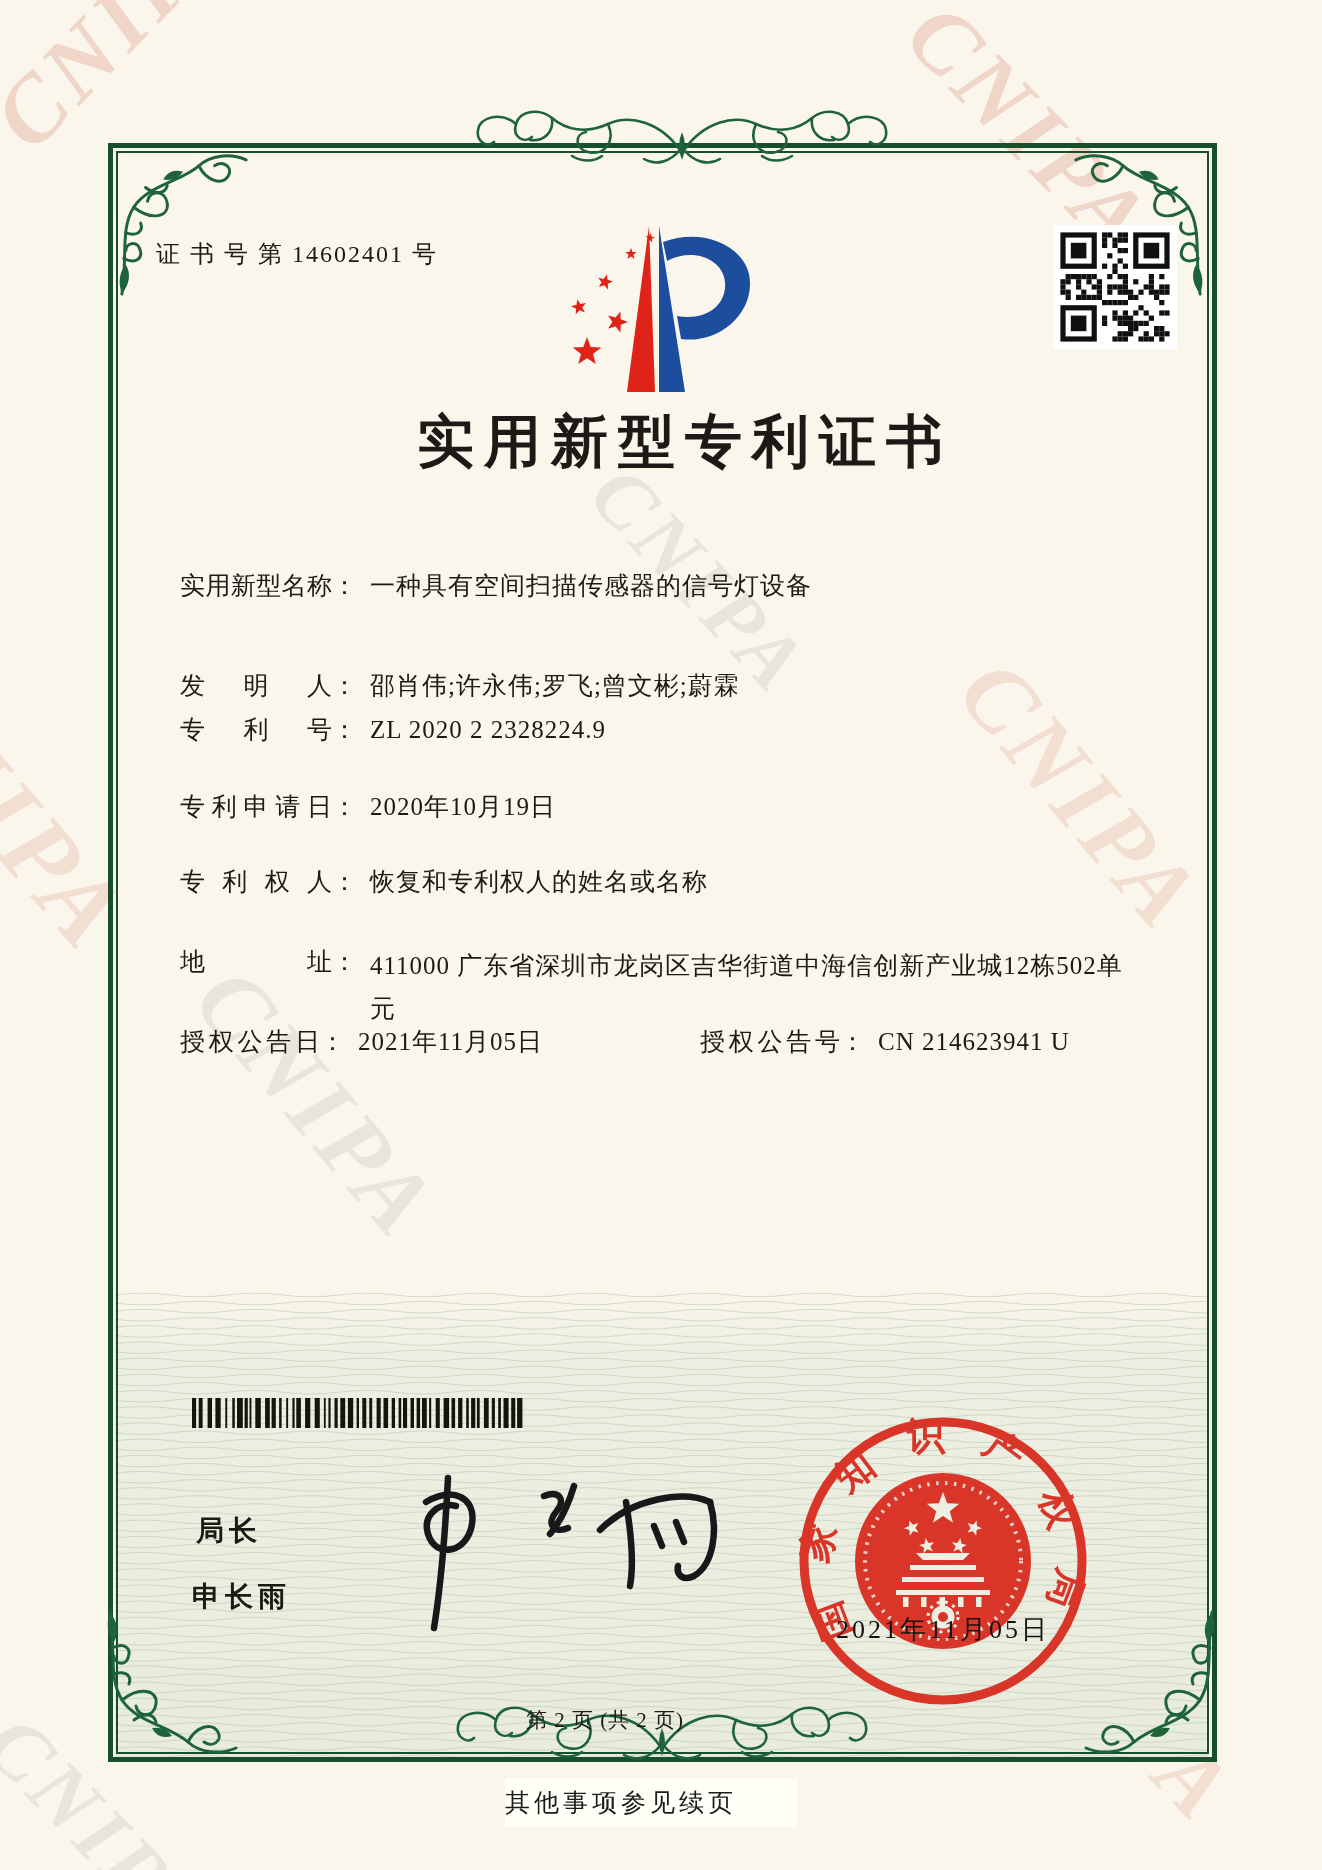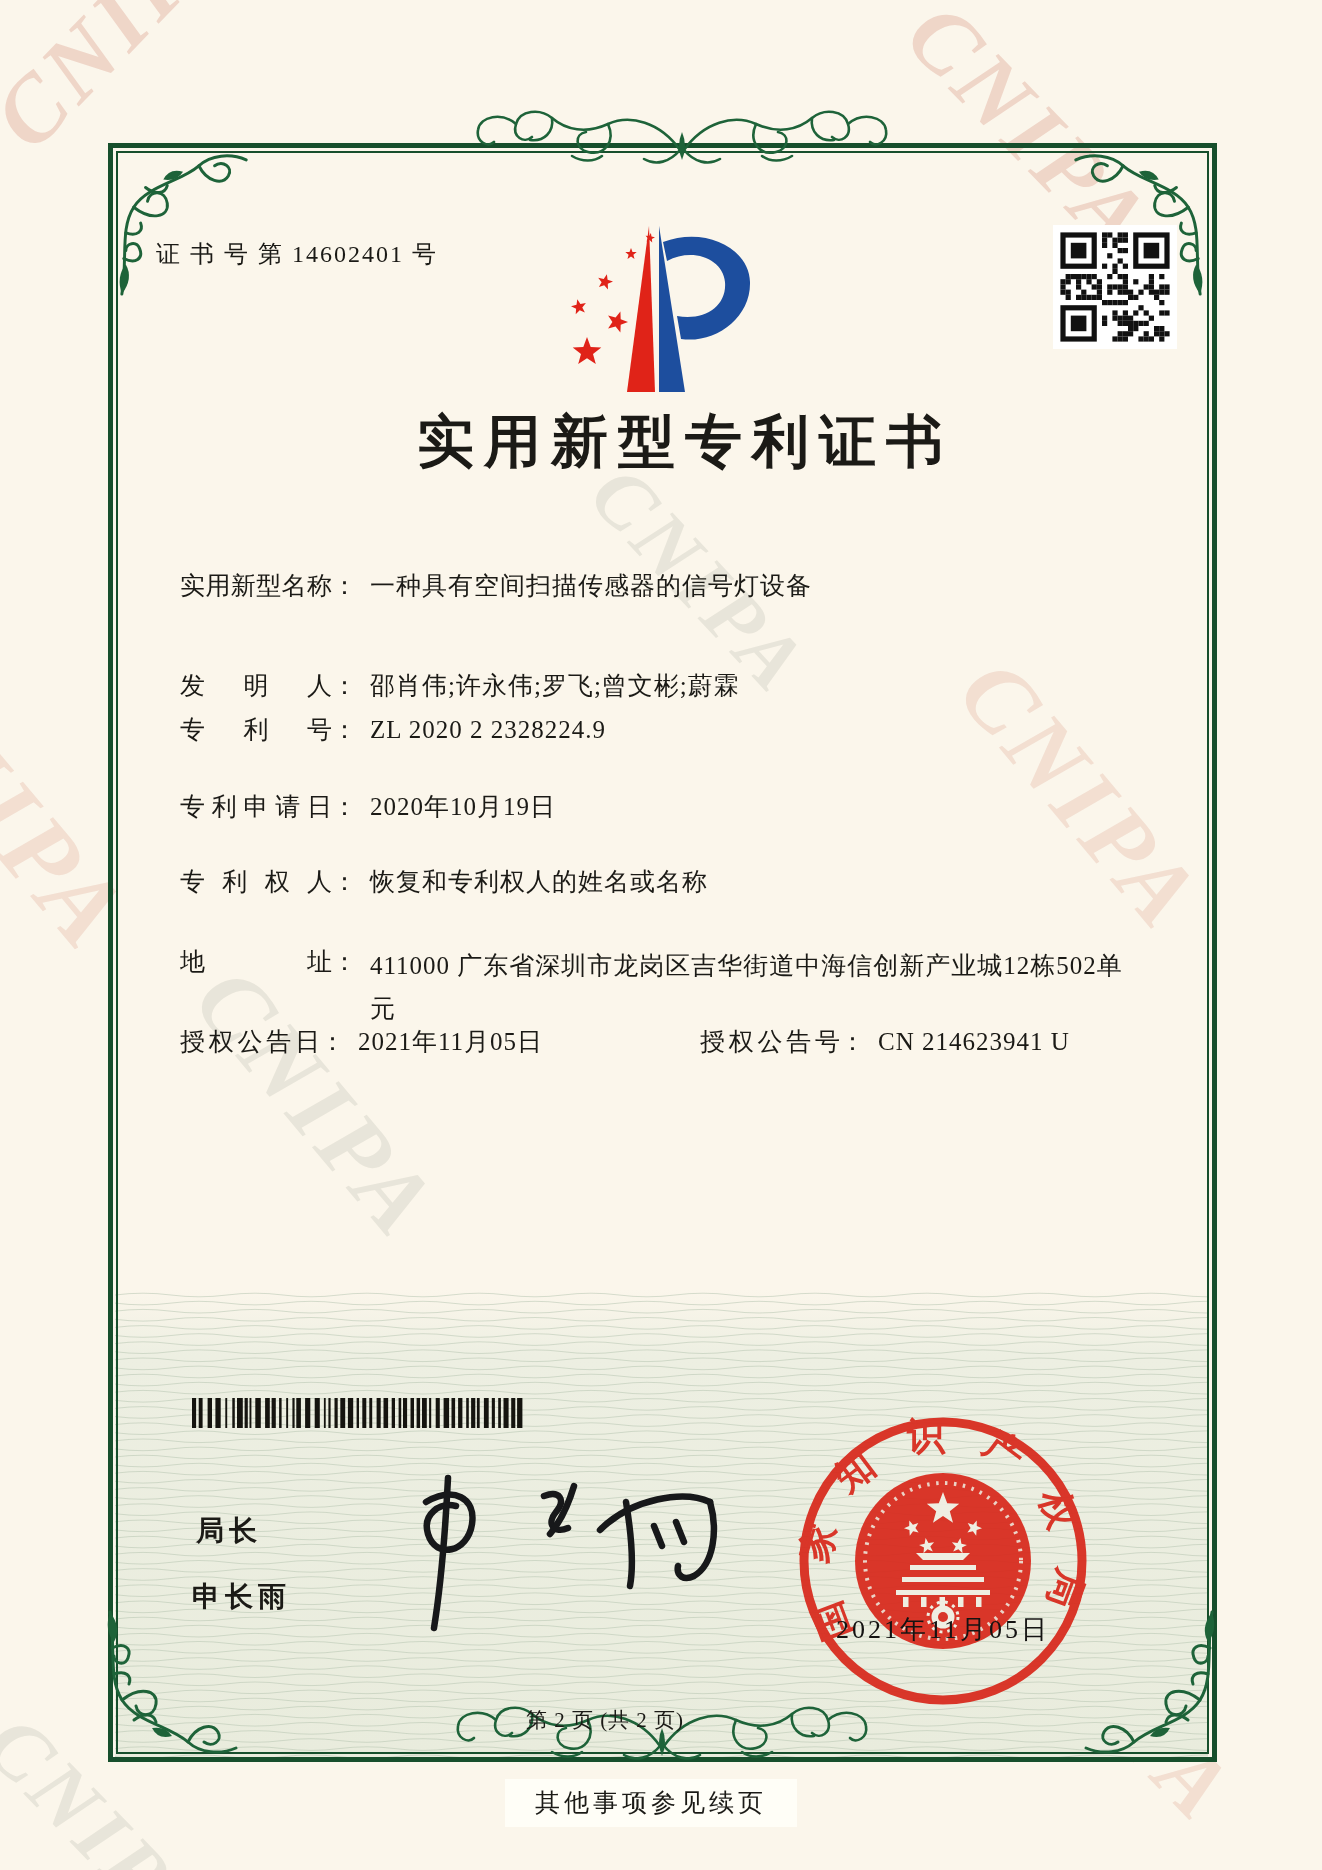--- a/index.html
+++ b/index.html
@@ -44,21 +44,21 @@
   .grant-group2 .flabel{width:140px;}
   #body-text{left:150px;top:1086px;width:1022px;z-index:3;}
   #body-text p{margin:0;text-indent:2em;font-size:25px;line-height:48.6px;text-align:justify;letter-spacing:0.5px;}
   #director-label{left:196px;top:1512px;font-size:28px;font-weight:bold;letter-spacing:5px;
     font-family:"Liberation Sans","DejaVu Sans",sans-serif;z-index:3;}
   #director-name{left:192px;top:1578px;font-size:28px;font-weight:bold;letter-spacing:5px;
     font-family:"Liberation Sans","DejaVu Sans",sans-serif;z-index:3;}
   #seal-date{left:796px;top:1612px;width:294px;text-align:center;font-size:26px;letter-spacing:3px;color:#141312;z-index:5;}
   #page-info{left:440px;top:1706px;width:330px;text-align:center;font-size:21px;letter-spacing:1px;z-index:3;}
   #footer-band{left:505px;top:1779px;width:292px;height:48px;background:#fffef7;z-index:3;
-    text-align:center;font-size:25px;line-height:48px;letter-spacing:4px;}
+    text-align:left;font-size:25px;line-height:48px;letter-spacing:4px;}
   svg{display:block;}
   .orn{z-index:2;}
 </style>
 </head>
 <body>
 
 <span class="wm wm-pink" style="left:-28px;top:96px;font-size:92px;transform:rotate(-46deg);">CNIPA</span>
 <span class="wm wm-pink" style="left:962px;top:-18px;font-size:92px;transform:rotate(46deg);">CNIPA</span>
 <span class="wm wm-gray" style="left:640px;top:448px;font-size:82px;transform:rotate(47deg);">CNIPA</span>
 <span class="wm wm-pink2" style="left:-64px;top:636px;font-size:104px;transform:rotate(50deg);">CNIPA</span>

